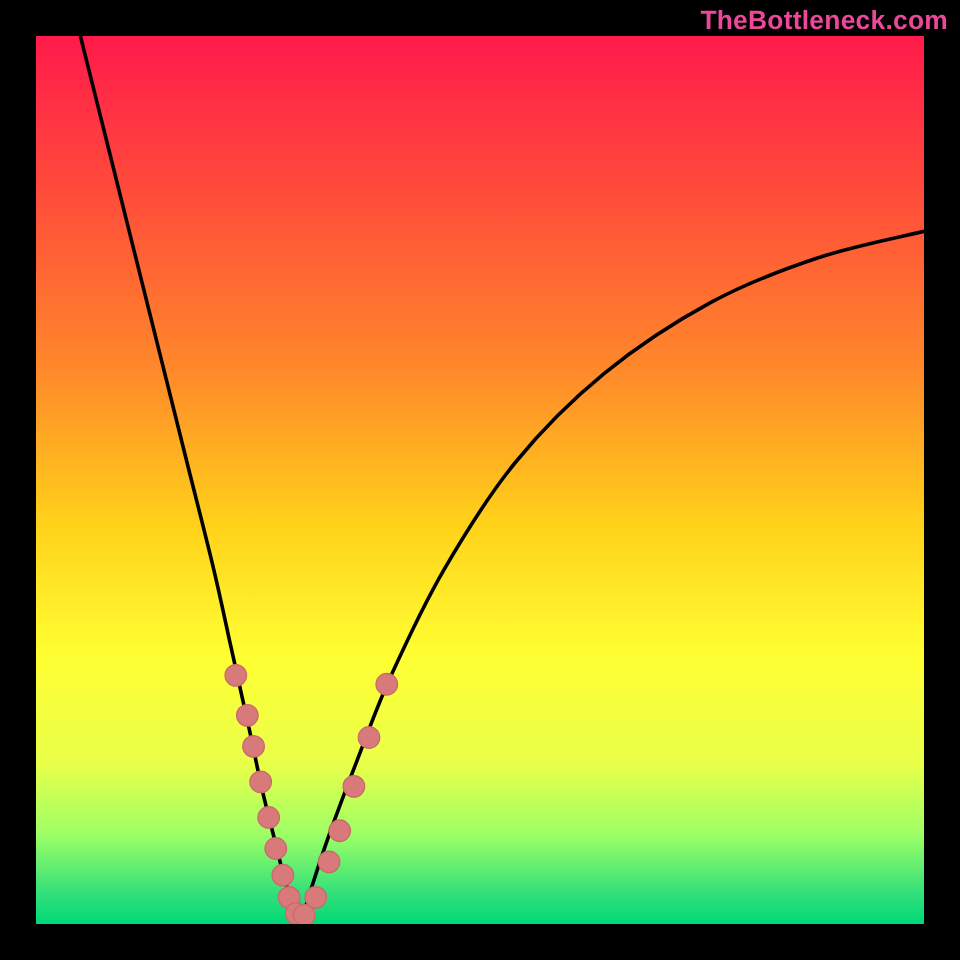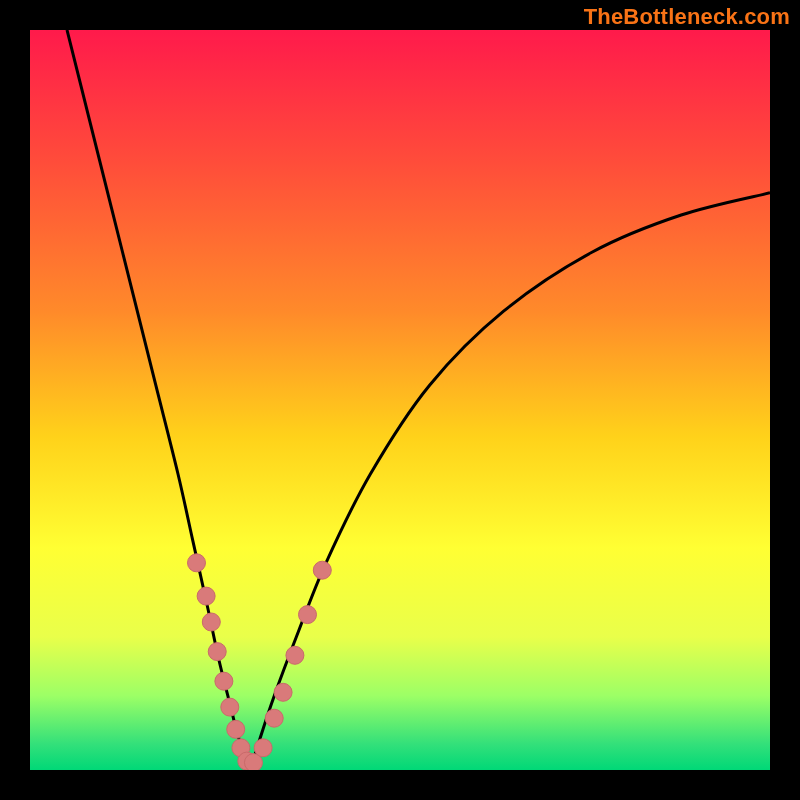--- a/index.html
+++ b/index.html
@@ -26,21 +26,21 @@
     height: 740px;
     
   }
   .watermark {
     position: absolute;
     top: 4px;
     right: 10px;
     font-family: Arial, Helvetica, sans-serif;
     font-size: 22px;
     font-weight: 600;
-    color: #f97316;
+    color: #ec4899;
     letter-spacing: 0.2px;
     user-select: none;
   }
 </style>
 </head>
 <body>
 
 <div class="frame">
 
   <svg class="plot-area" viewBox="0 0 740 740" width="740" height="740" preserveAspectRatio="none">

